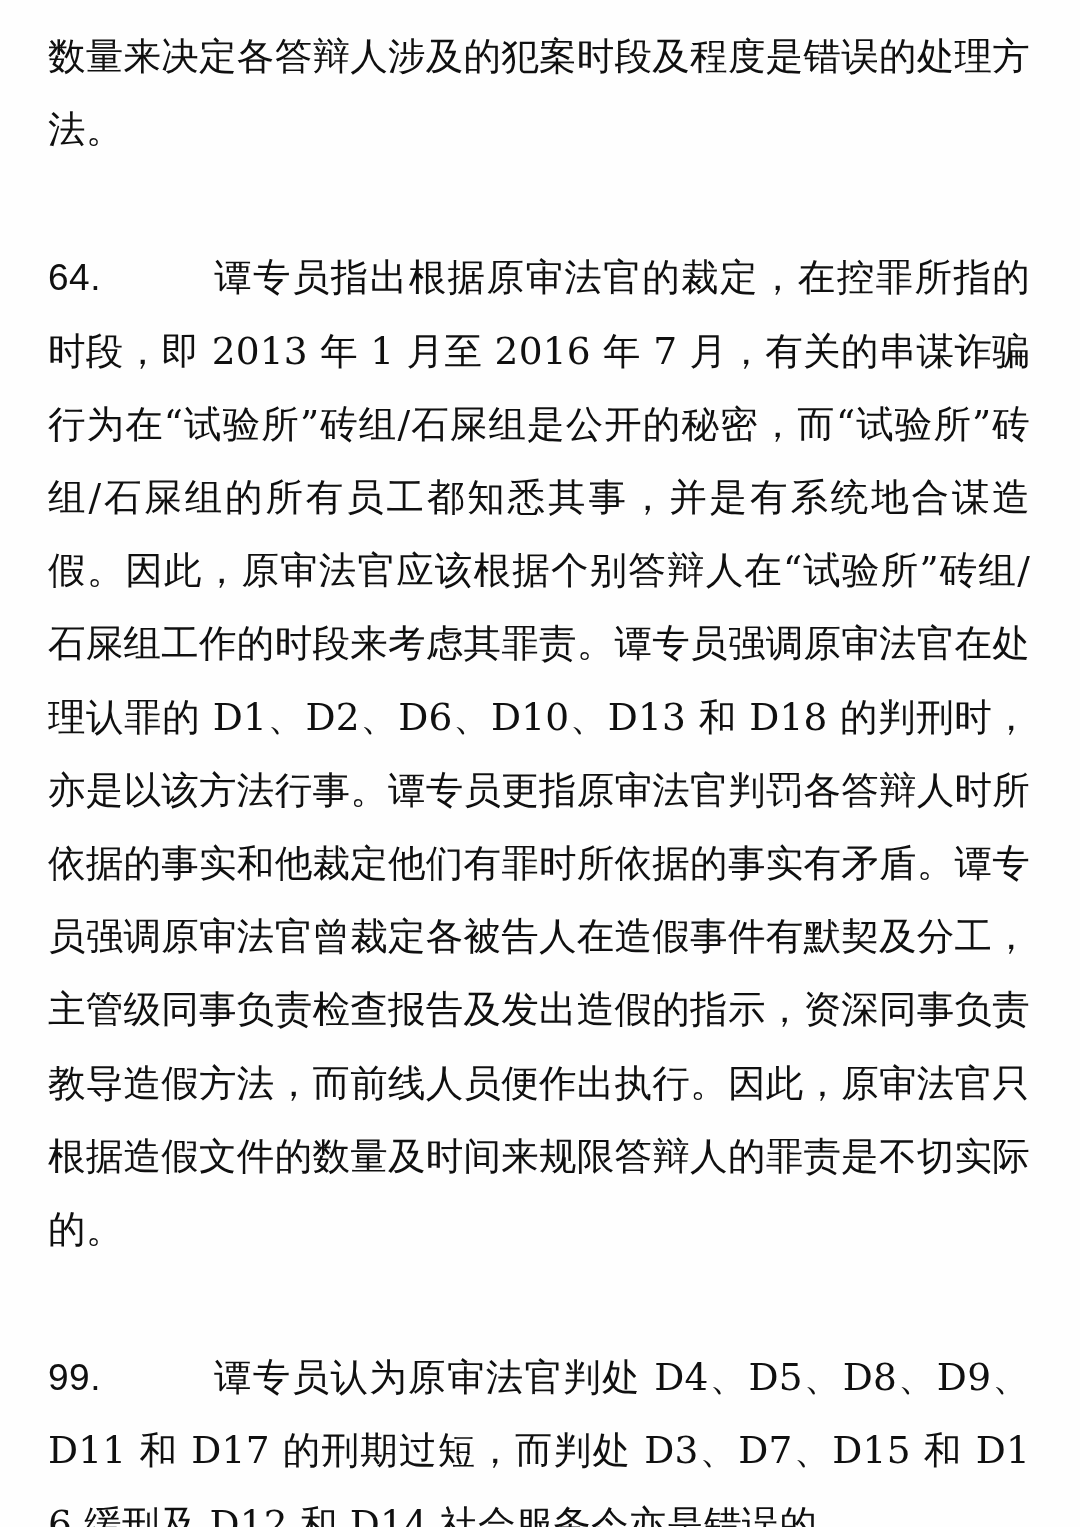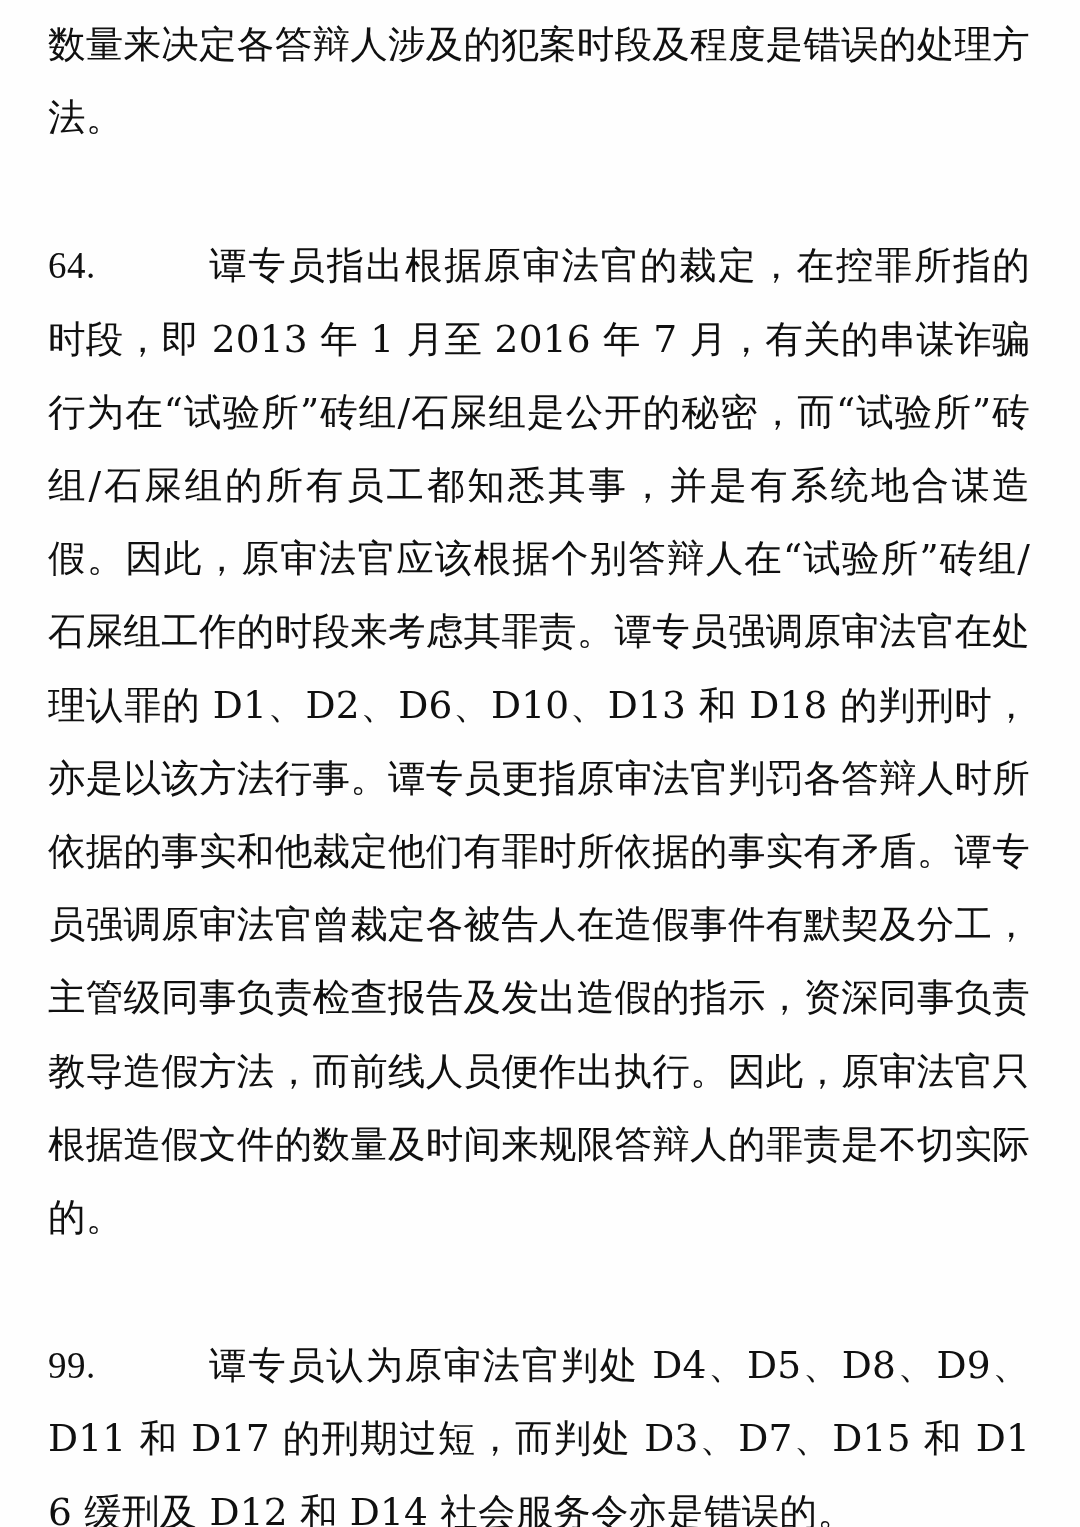--- a/index.html
+++ b/index.html
@@ -15,21 +15,21 @@
     color: #0d0d0d;
     overflow: hidden;
   }
 
   .page {
     position: relative;
     width: 1080px;
     height: 1527px;
     background: #fefefe;
     box-sizing: border-box;
-    padding: 0px 50px 0px 48px;
+    padding: 12px 50px 0px 48px;
   }
 
   .doc-body {
     position: relative;
     top: 8px;
   }
 
   
   .para {
     font-size: 37.5px;
@@ -48,21 +48,21 @@
   .para.continuation {
     margin-top: 0;
   }
 
   
   .para.numbered {
     margin-top: 75px;
   }
 
   .para-num {
-    font-family: Liberation Serif, serif;
+    font-family: Liberation Sans, sans-serif;
     font-size: 37px;
     letter-spacing: 0.5px;
   }
 
   
   .tab-gap {
     display: inline-block;
     width: 112px;
   }
 </style>

